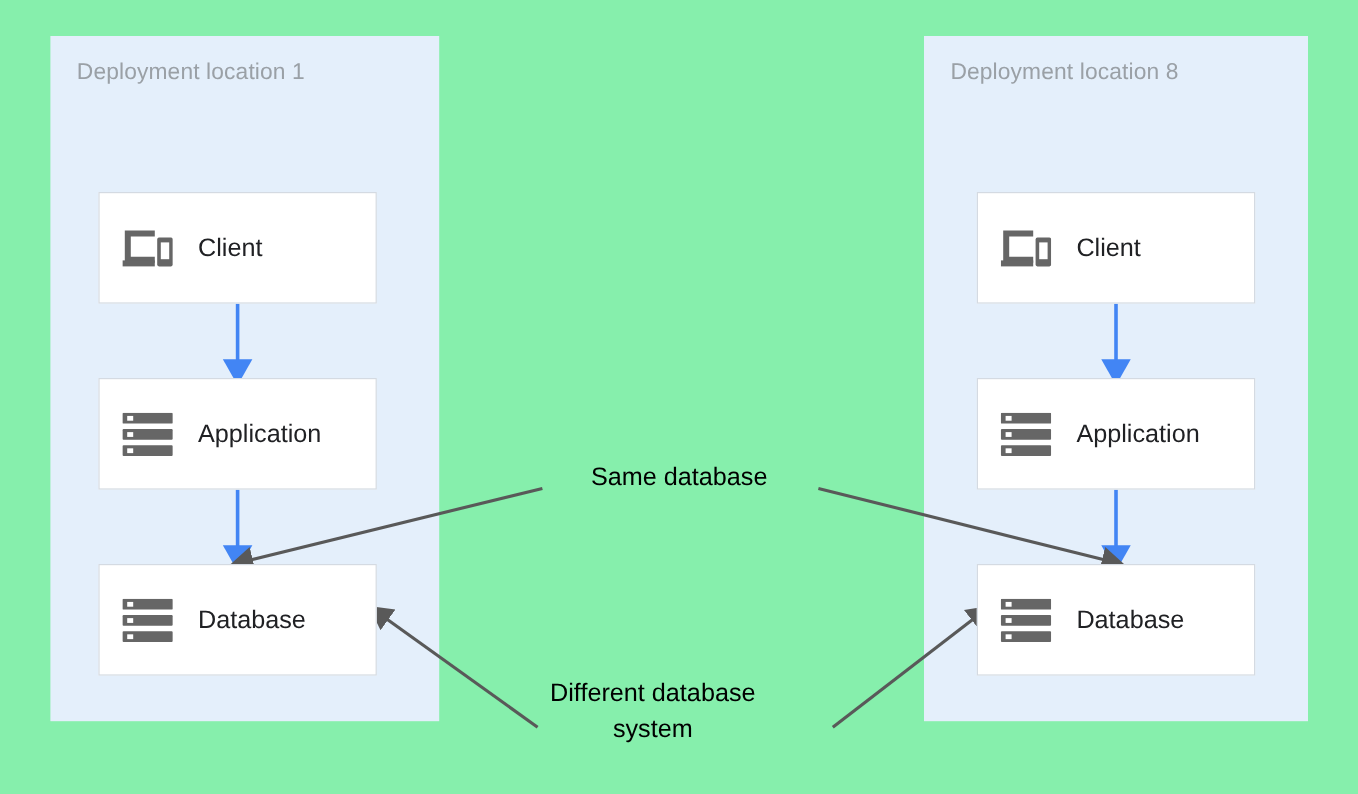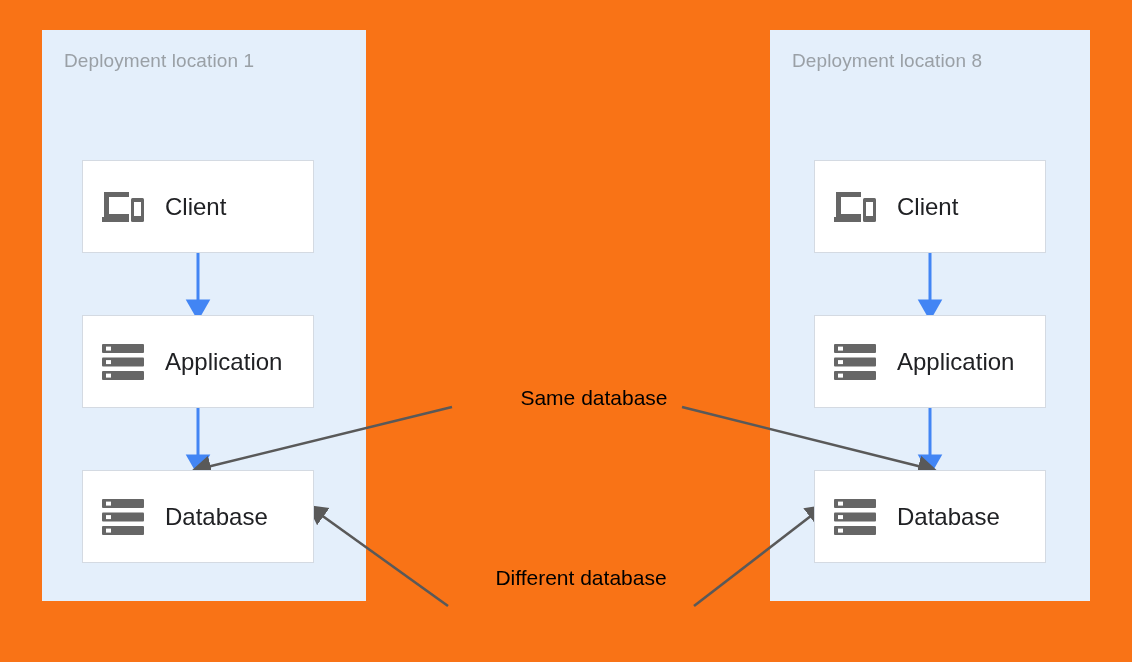--- a/index.html
+++ b/index.html
@@ -7,21 +7,21 @@
     padding: 0;
     background: #ffffff;
   }
   body {
     font-family: "Liberation Sans", sans-serif;
   }
   #canvas {
     position: relative;
     width: 1132px;
     height: 662px;
-    background: #f97316;
+    background: #86efac;
     overflow: hidden;
   }
   .panel {
     position: absolute;
     background: #e4effb;
     top: 30px;
     height: 571px;
   }
   #panel-1 { left: 42px; width: 324px; }
   #panel-2 { left: 770px; width: 320px; }
@@ -39,21 +39,21 @@
     width: 232px;
     height: 93px;
     background: #ffffff;
     border: 1px solid #d4dae2;
     box-sizing: border-box;
     display: flex;
     align-items: center;
     padding-left: 18px;
   }
   .node-label {
-    font-size: 24px;
+    font-size: 21px;
     color: #202124;
     margin-left: 20px;
     white-space: nowrap;
   }
   .icon-wrap {
     width: 44px;
     height: 44px;
     flex: 0 0 44px;
     display: flex;
     align-items: center;
@@ -69,22 +69,22 @@
     pointer-events: none;
   }
   .annotation {
     position: absolute;
     text-align: center;
     font-size: 21px;
     color: #000000;
     line-height: 30px;
     white-space: nowrap;
   }
-  #annotation-api { left: 494px; top: 383px; width: 200px; }
-  #annotation-different { left: 481px; top: 563px; width: 200px; }
+  #annotation-api { left: 466px; top: 383px; width: 200px; }
+  #annotation-different { left: 444px; top: 563px; width: 200px; }
 </style>
 </head>
 <body>
 
 <div id="canvas">
 
   <div class="panel" id="panel-1">
     <div class="panel-title">Deployment location 1</div>
   </div>
 
@@ -194,15 +194,16 @@
     </span>
     <span class="node-label">Database</span>
   </div>
 
   <div class="annotation" id="annotation-api">
     <div>Same database</div>
   </div>
 
   <div class="annotation" id="annotation-different">
     <div>Different database</div>
+    <div>system</div>
   </div>
 
 </div>
 
 </body></html>

